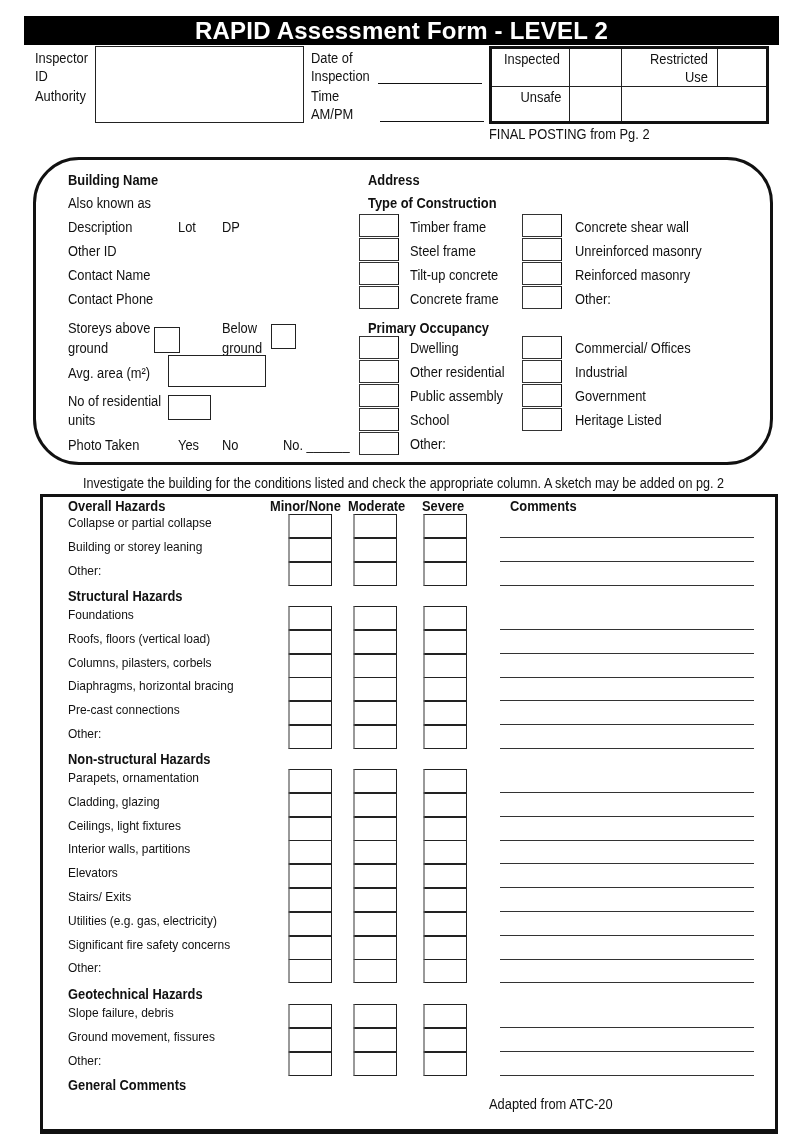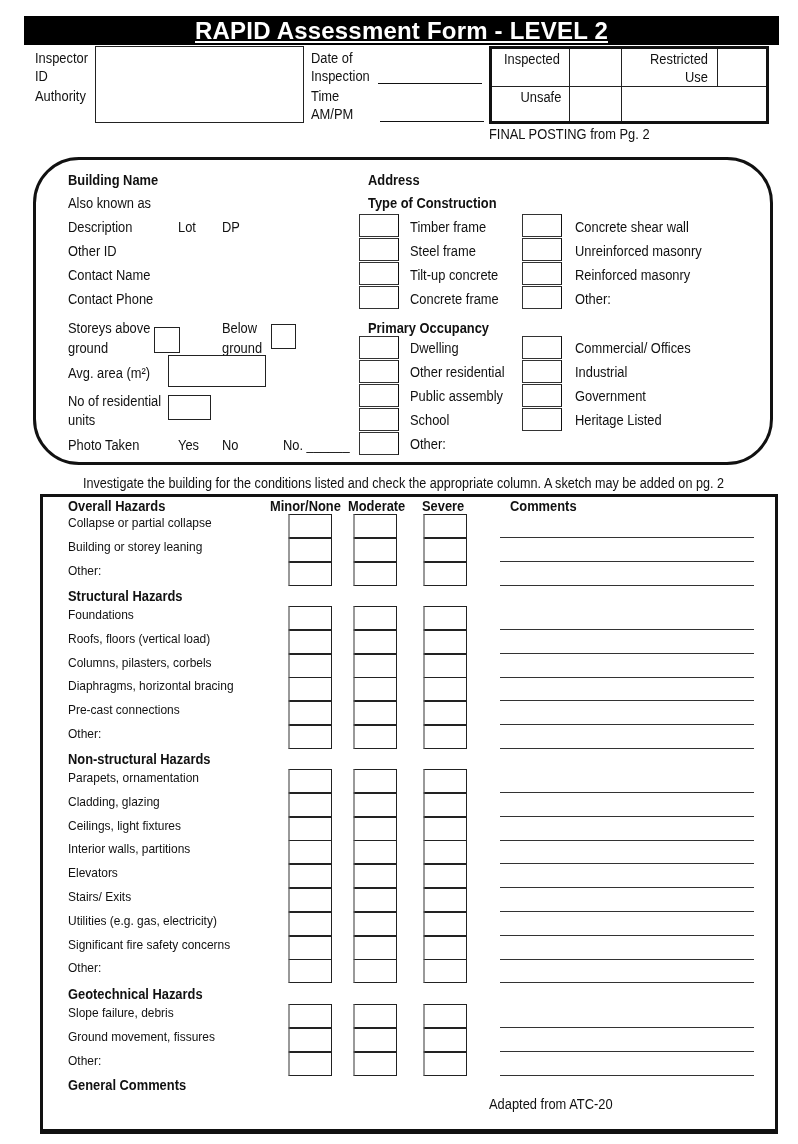--- a/index.html
+++ b/index.html
@@ -1,18 +1,18 @@
 <!DOCTYPE html>
 <html><head>
 <meta charset="utf-8">
 <style>
   html, body { margin:0; padding:0; background:#ffffff; }
   body { width:798px; height:1144px; position:relative; overflow:hidden;
          font-family:"Liberation Sans", sans-serif; color:#111; font-size:14px; }
-  .abs { position:absolute;text-decoration:underline; }
+  .abs { position:absolute; }
   .title-bar { left:24px; top:16px; width:755px; height:29px; background:#000; color:#fff;
                font-weight:bold; font-size:24px; line-height:29px; text-align:center; letter-spacing:0.2px; }
   .lbl { position:absolute; font-size:14px; line-height:18px; white-space:nowrap; transform:scaleX(0.92); transform-origin:left top; }
   .lbl.r { transform-origin:right top; text-align:right; }
   .bold { font-weight:bold; }
   .small { font-size:13px; }
   .field-box { position:absolute; border:1.5px solid #222; background:#fff; }
   .uline { position:absolute; height:0; border-top:1.5px solid #111; }
   .chk { position:absolute; width:40px; height:23px; border:1px solid #333; border-right:1.5px solid #111; background:#fff; box-sizing:border-box; }
   .posting { left:489px; top:46px; width:280px; height:78px; border:3px solid #111; box-sizing:border-box; }

